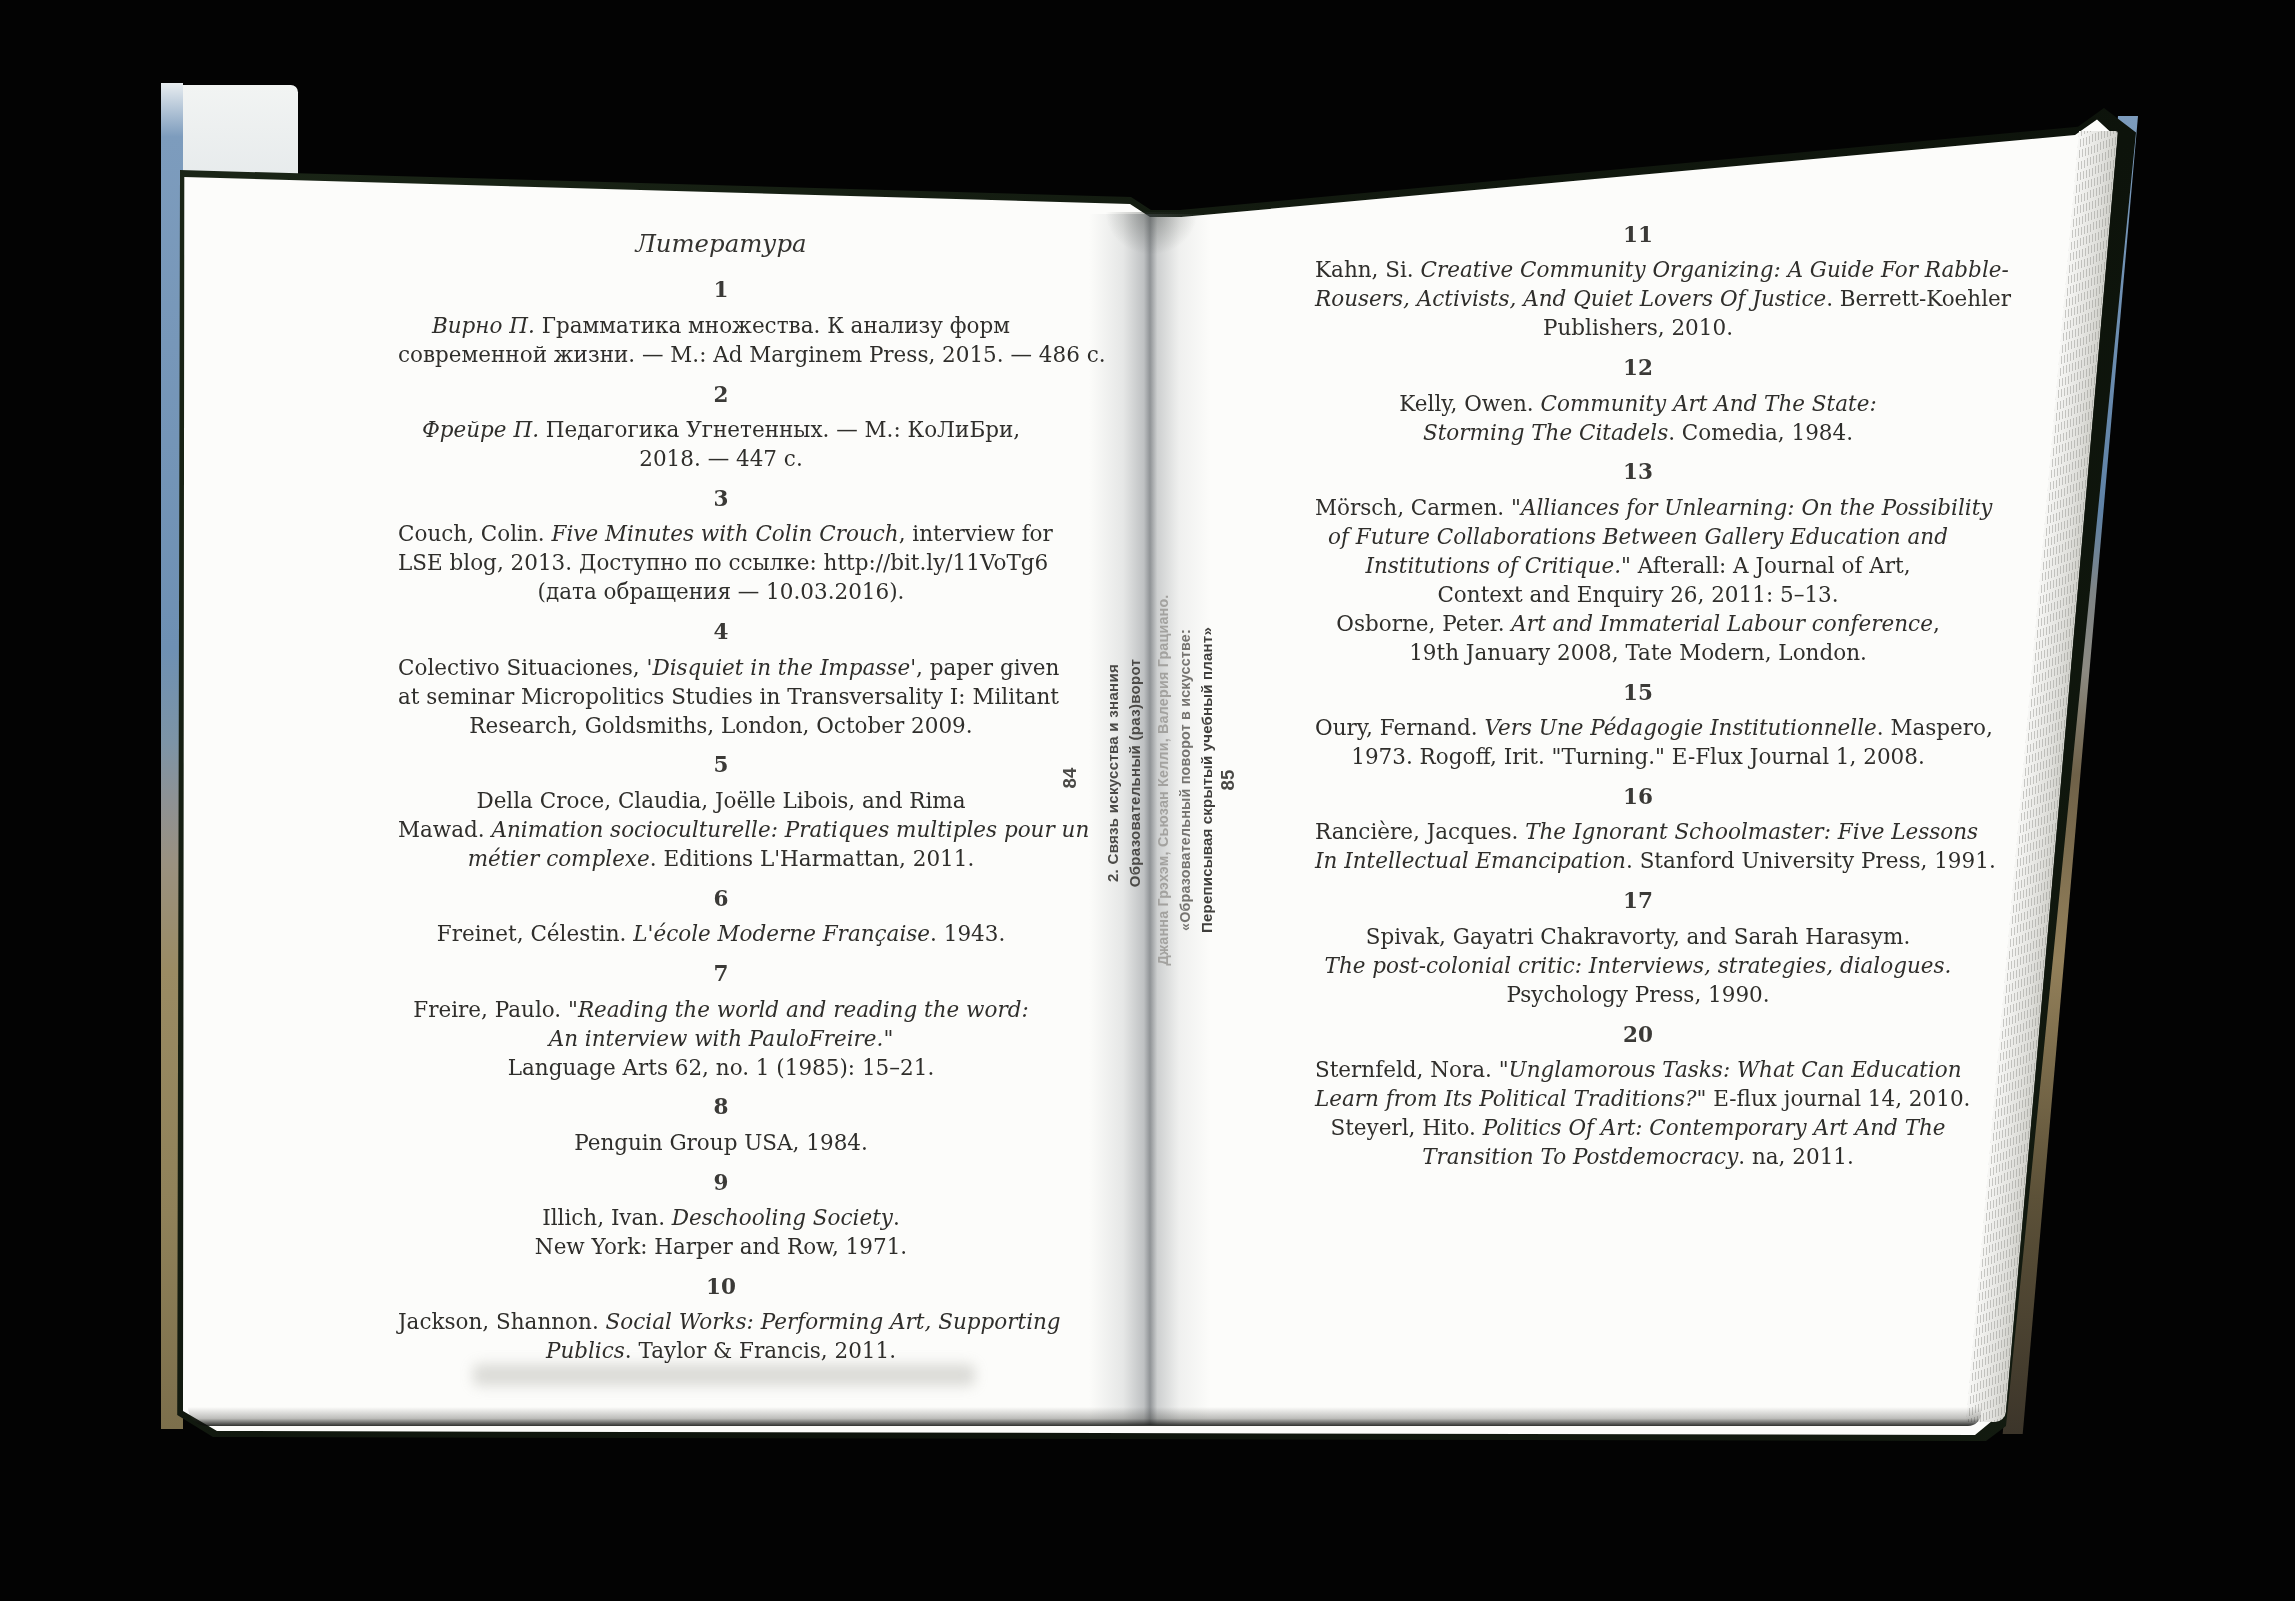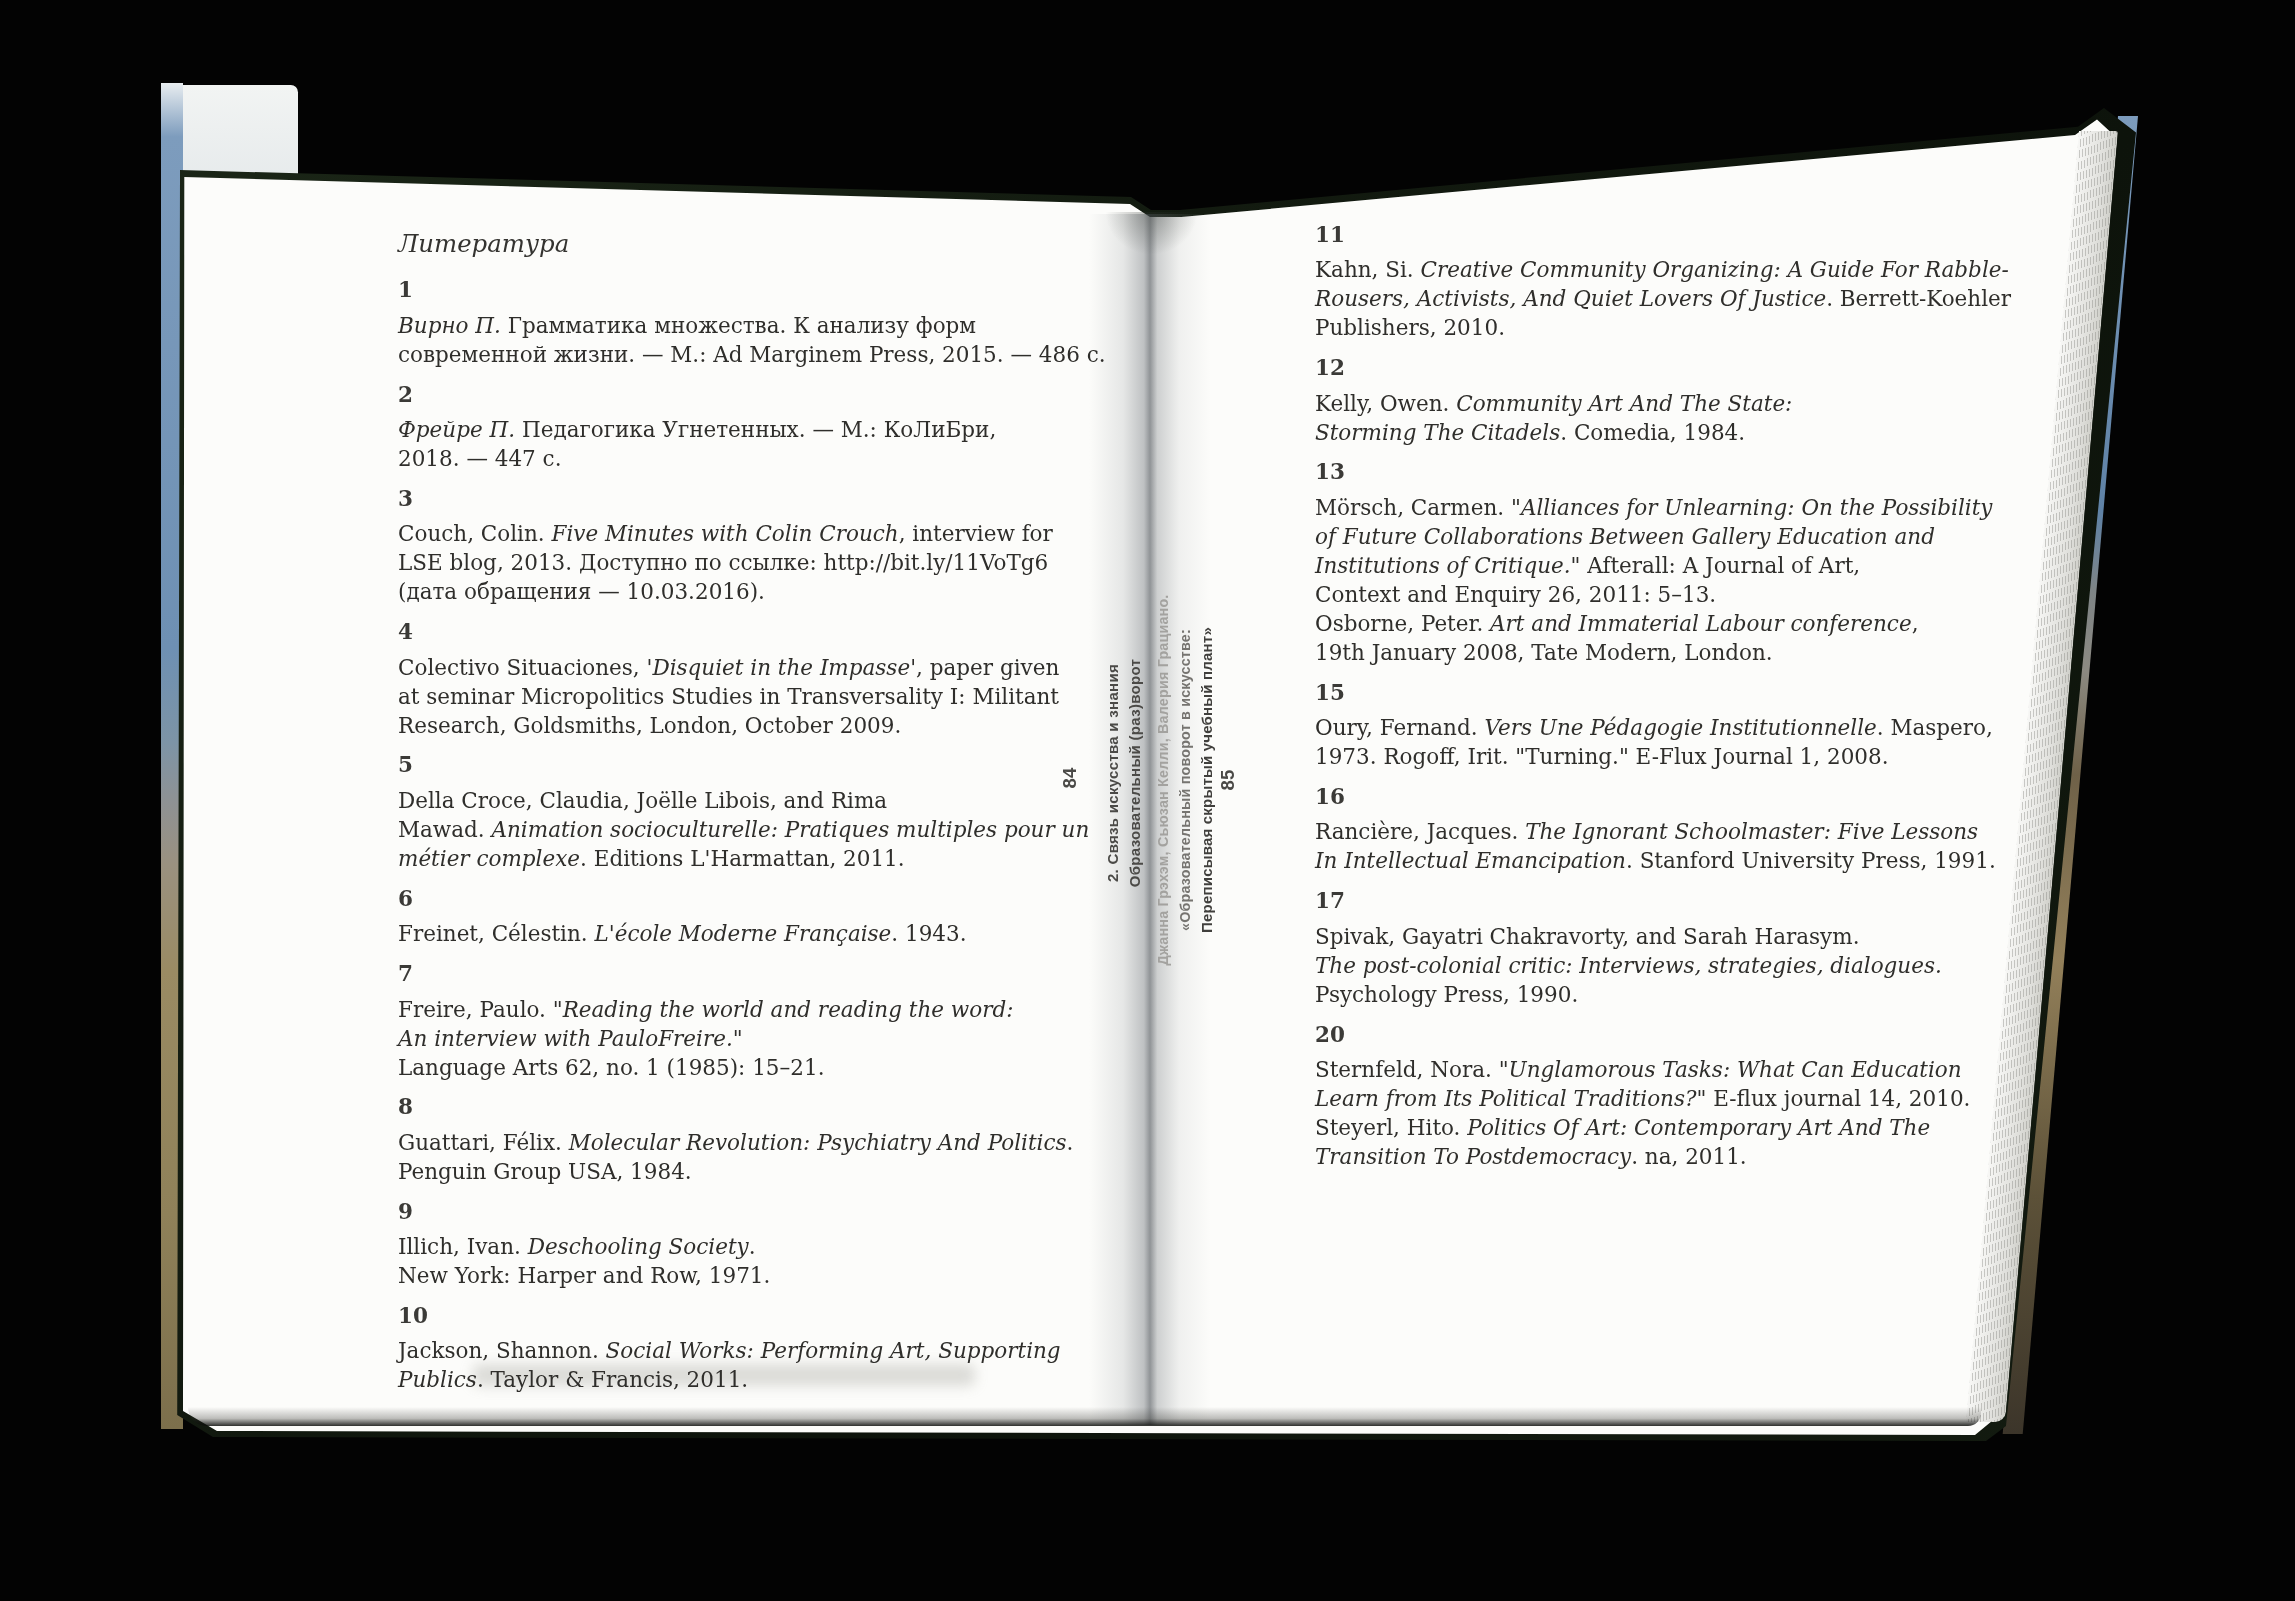--- a/index.html
+++ b/index.html
@@ -25,21 +25,21 @@
   .gutter-top-shadow{position:absolute;left:1105px;top:212px;width:93px;height:43px;
     background:radial-gradient(ellipse at 50% 0%,rgba(40,45,40,0.35),rgba(40,45,40,0) 70%);}
   .fore-edge{position:absolute;left:2079px;top:131px;width:39px;height:1291px;
     transform:skewX(-5deg);transform-origin:top left;border-radius:0 2.9px 10px 0;
     background:repeating-linear-gradient(90deg,rgba(125,125,120,0) 0 2.2px,rgba(125,125,120,0.38) 2.2px 2.9px),linear-gradient(90deg,#f7f7f5,#dfdfdb 70%,#cfcfc9);}
   .bottom-shade{position:absolute;left:188px;top:1407px;width:1793px;height:18.7px;
     background:linear-gradient(180deg,rgba(0,0,0,0) 0%,rgba(45,45,40,0.30) 60%,rgba(10,12,9,0.85) 100%);border-radius:0 0 13px 18.7px;}
   .ghost-bleed{position:absolute;left:473px;top:1364px;width:502px;height:21.5px;background:#a6a69f;
     opacity:.38;filter:blur(6.5px);border-radius:5.7px;}
   
-  .page-content{position:absolute;width:646px;color:#2f2e2b;
+  .page-content{position:absolute;width:646px;text-align:center;color:#2f2e2b;
     font-size:21.5px;line-height:29px;}
   .page-content.left{left:398px;top:227px;}
   .page-content.right{left:1315px;top:209px;}
   .bib-title{font-style:italic;font-size:24.4px;line-height:34px;margin-bottom:14.3px;color:#343330;}
   .ref-num{font-weight:bold;font-size:21.5px;line-height:29px;margin:10.8px 0 6.5px;color:#3b3a37;}
   .ref-line{white-space:nowrap;}
   .ref-line em{font-style:italic;}
   
   .vrot{position:absolute;white-space:nowrap;text-align:center;
     font-family:"Liberation Sans",sans-serif;font-weight:bold;}
@@ -107,21 +107,20 @@
         <div class="ref-line"><span>Freinet, Célestin. </span><em>L'école Moderne Française</em><span>. 1943.</span></div>
       </div>
       <div class="ref-item">
         <div class="ref-num">7</div>
         <div class="ref-line"><span>Freire, Paulo. </span><em>"Reading the world and reading the word:</em></div>
         <div class="ref-line"><em>An interview with PauloFreire."</em></div>
         <div class="ref-line"><span>Language Arts 62, no. 1 (1985): 15–21.</span></div>
       </div>
       <div class="ref-item">
         <div class="ref-num">8</div>
-        <div class="ref-line"><span>Guattari, Félix. </span><em>Molecular Revolution: Psychiatry And Politics</em><span>.</span></div>
         <div class="ref-line"><span>Penguin Group USA, 1984.</span></div>
       </div>
       <div class="ref-item">
         <div class="ref-num">9</div>
         <div class="ref-line"><span>Illich, Ivan. </span><em>Deschooling Society</em><span>.</span></div>
         <div class="ref-line"><span>New York: Harper and Row, 1971.</span></div>
       </div>
       <div class="ref-item">
         <div class="ref-num">10</div>
         <div class="ref-line"><span>Jackson, Shannon. </span><em>Social Works: Performing Art, Supporting</em></div>

